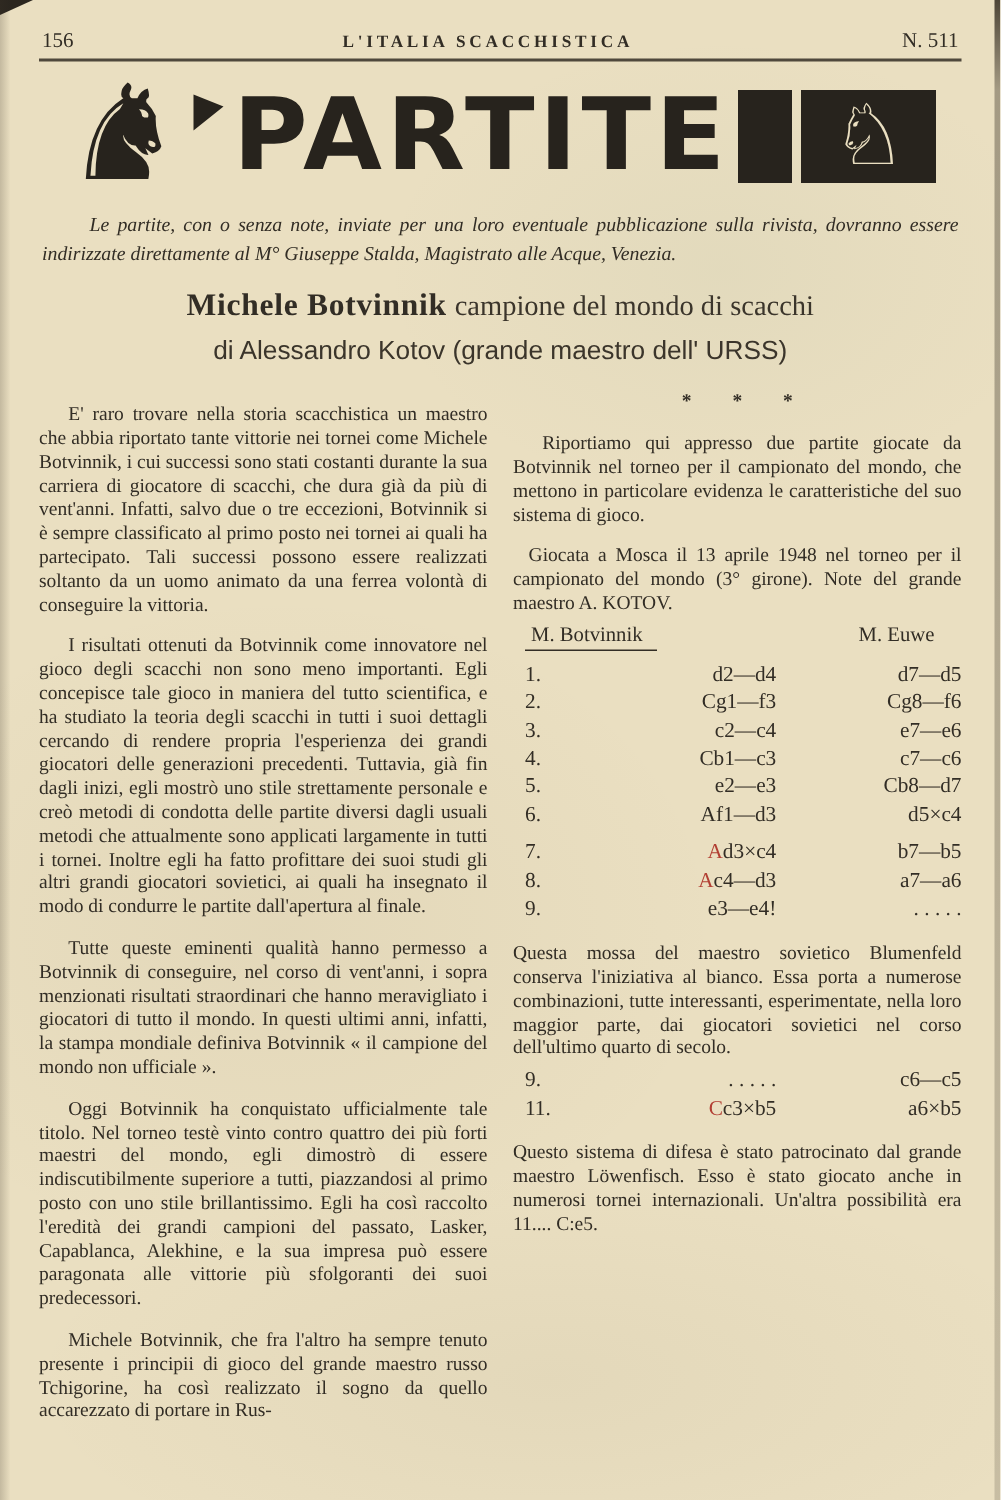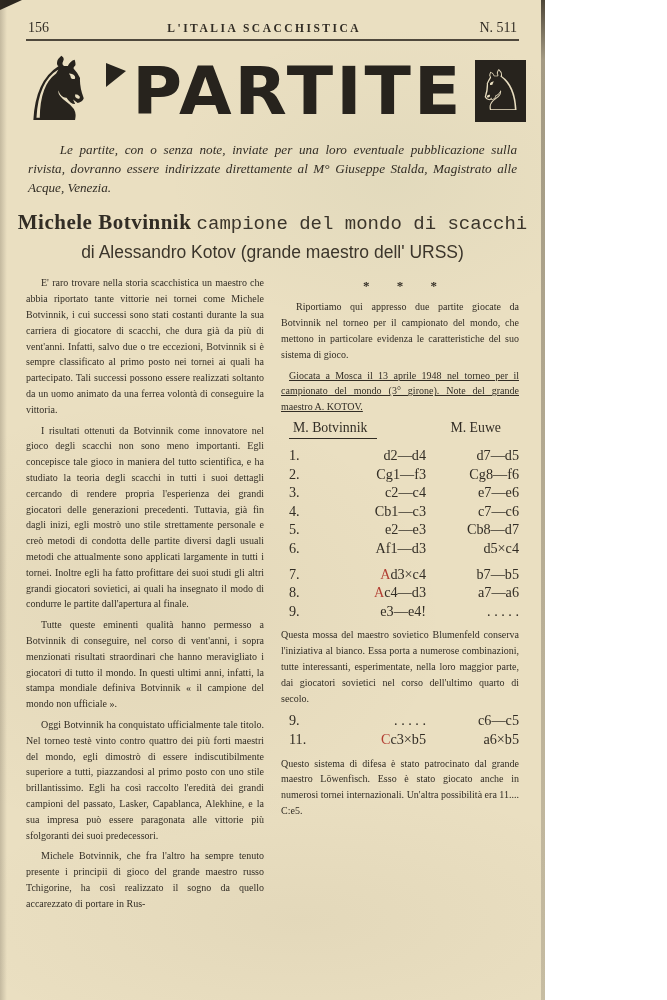--- a/index.html
+++ b/index.html
@@ -1,21 +1,21 @@
 <!DOCTYPE html>
 <html><head>
 <meta charset="utf-8">
 <style>
   html,body{margin:0;padding:0;}
   body{
     width:667px;height:1000px;overflow:hidden;
     font-family:"Liberation Serif", serif;
   }
   .page{
-    position:relative;width:545px;height:1000px;overflow:hidden;
+    position:relative;width:667px;height:1000px;overflow:hidden;
     background:
       radial-gradient(ellipse 320px 220px at 72% 18%, rgba(125,150,128,.07), transparent 70%),
       radial-gradient(ellipse 420px 320px at 28% 62%, rgba(110,95,60,.06), transparent 70%),
       radial-gradient(ellipse 500px 200px at 55% 92%, rgba(100,88,58,.05), transparent 70%),
       #eadfc1;
     color:#322d25;
   }
   
   .corner-tl{position:absolute;left:0;top:0;width:22px;height:10px;background:#2b261f;
     clip-path:polygon(0 0,100% 0,0 100%);}
@@ -55,31 +55,31 @@
   .knight-right-box span{font-size:56px;line-height:60px;color:#eadfc1;}
 
   .notice{
     margin:13px 28px 0 28px;font-style:italic;font-size:13.2px;line-height:1.45;
     text-align:justify;text-indent:2.4em;
   }
 
   .headline{text-align:center;margin-top:13px;}
   .hl1{font-size:21px;}
   .hl1 b{font-family:"Liberation Serif", serif;font-weight:bold;letter-spacing:.5px;}
-  .hl1 .rest{font-family:Liberation Mono, monospace;font-weight:400;font-size:19px;color:#3b352b;text-align:center;}
+  .hl1 .rest{font-family:Liberation Serif, serif;font-weight:400;font-size:19px;color:#3b352b;text-align:center;}
   .hl2{font-family:"Liberation Sans", sans-serif;font-size:17.5px;color:#3b352b;margin-top:7px;}
 
   .columns{display:flex;gap:17px;margin:12px 26px 0 26px;}
   .col{flex:1;min-width:0;}
   .body-p{
-    font-size:10px;line-height:15.8px;text-align:justify;
-    text-indent:1.5em;margin:0 0 5px 0;
+    font-size:13px;line-height:15.8px;text-align:justify;
+    text-indent:1.5em;margin:12px 0 5px 0;
   }
   .noindent{text-indent:0;}
-  .smindent{text-indent:.8em;text-decoration:underline;}
+  .smindent{text-indent:.8em;}
 
   .separator{text-align:center;font-weight:bold;font-size:13px;letter-spacing:12px;
     margin:3px 0 5px 12px;}
 
   .game-title{
     text-align:center;font-size:15.5px;font-weight:bold;letter-spacing:1.5px;
     margin:9px 0 8px 0;
   }
   .players{display:flex;justify-content:space-between;align-items:baseline;
     padding:0 18px 0 8px;font-size:13.8px;margin:5px 0 7px 0;gap:44px;}

